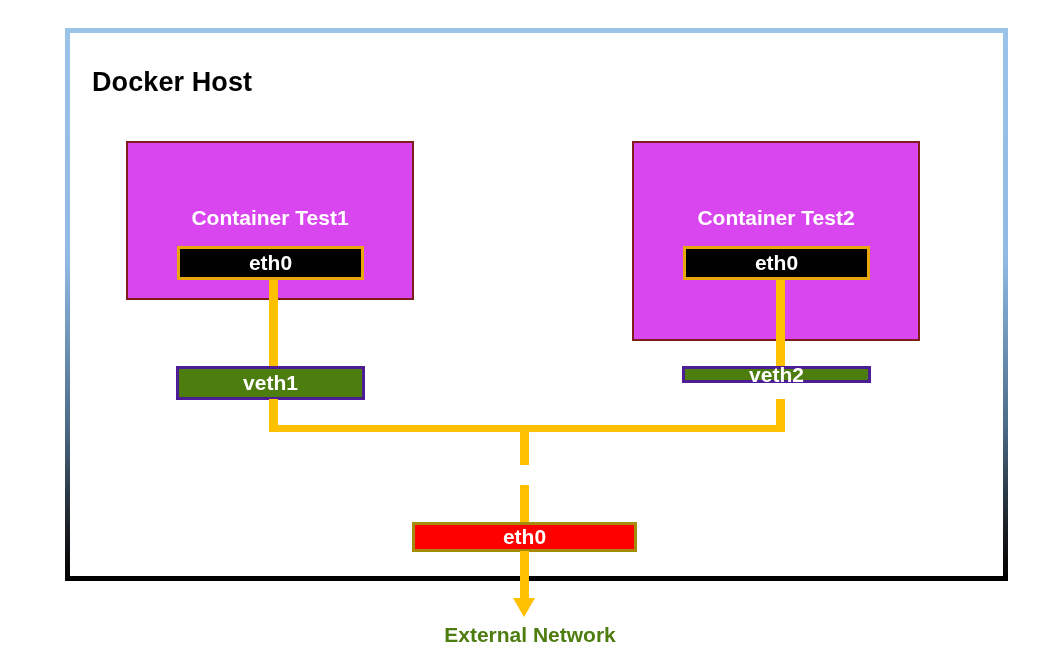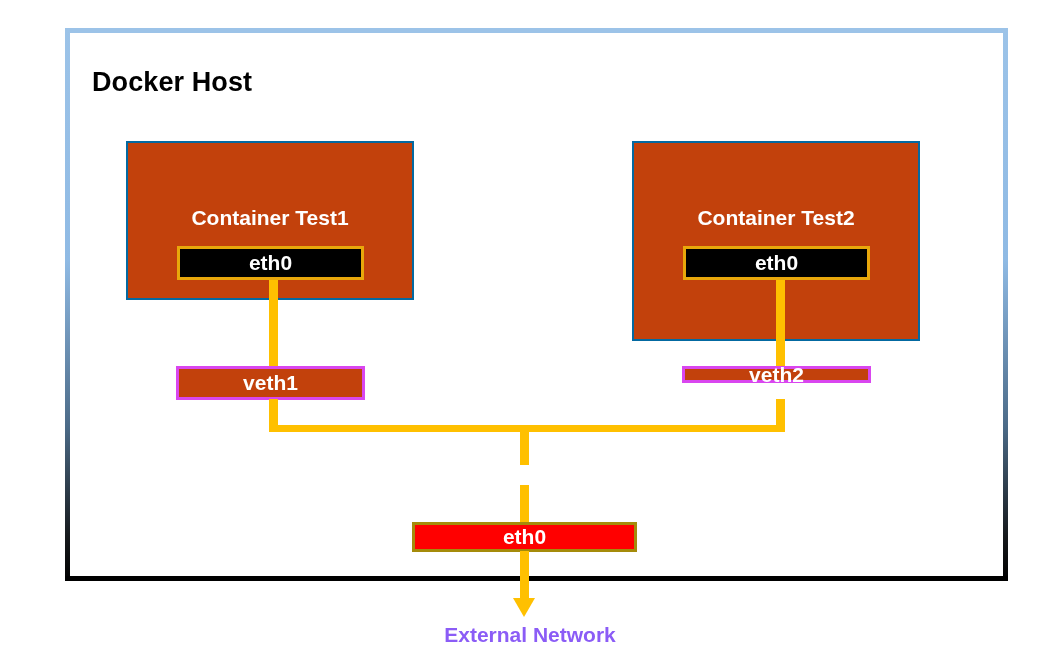--- a/index.html
+++ b/index.html
@@ -61,22 +61,22 @@
     color: #000000;
     letter-spacing: 0.1px;
     white-space: nowrap;
     margin-top: 18px;
   }
 
   
   .container-box {
     position: absolute;
     box-sizing: border-box;
-    background: #c2410c;
-    border: 2px solid #0369a1;
+    background: #d946ef;
+    border: 2px solid #7f1d1d;
   }
   .container-label {
     position: absolute;
     left: 0;
     width: 100%;
     text-align: center;
     color: #ffffff;
     font-size: 21px;
     font-weight: 600;
     white-space: nowrap;
@@ -92,22 +92,22 @@
     font-size: 21px;
     font-weight: 600;
     color: #ffffff;
     white-space: nowrap;
   }
   .nic-eth-container {
     background: #000000;
     border: 3px solid #E8A70B;
   }
   .nic-veth {
-    background: #c2410c;
-    border: 3px solid #d946ef;
+    background: #4d7c0f;
+    border: 3px solid #4c1d95;
   }
   .nic-bridge {
     background: #AACD8F;
     border: 3px solid #A58B0A;
   }
   .nic-eth-host {
     background: #FF0000;
     border: 3px solid #A58B0A;
   }
 
@@ -128,21 +128,21 @@
     border-top: 19px solid #FFC000;
   }
 
   .external-label {
     position: absolute;
     left: 0;
     width: 1060px;
     text-align: center;
     font-size: 21px;
     font-weight: 600;
-    color: #8b5cf6;
+    color: #4d7c0f;
     white-space: nowrap;
   }
 </style>
 </head>
 <body>
 
 <div id="canvas">
 
   <div class="host-frame">
     <div class="host-edge-top"></div>

